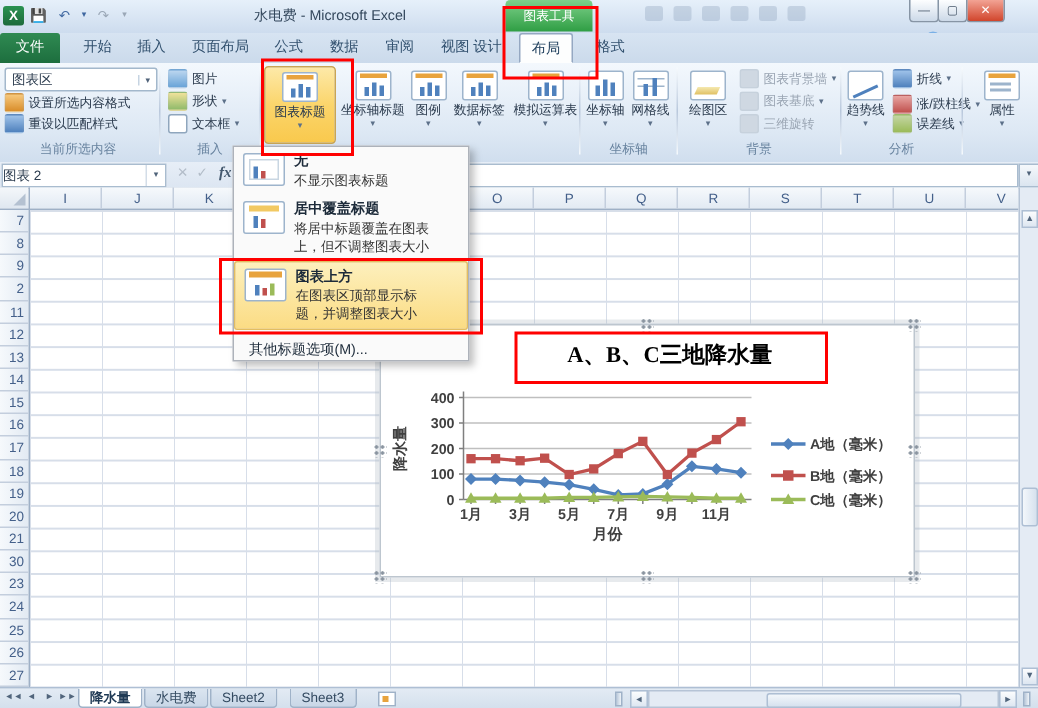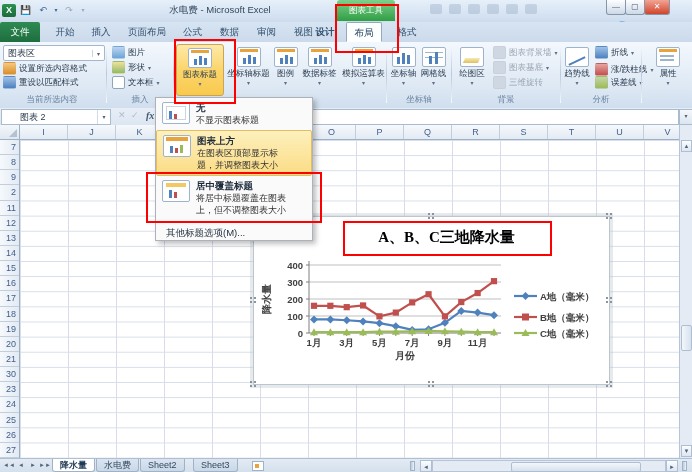--- a/index.html
+++ b/index.html
@@ -49,21 +49,21 @@
   .bigbtn .dd{display:block;margin-top:1px;}
   .bigbtn.hl{background:linear-gradient(#fde9a8,#fbd56b 50%,#f9c94d);border:1px solid #caa553;box-sizing:border-box;}
   .mi{width:22px;height:18px;background:#fff;border:1px solid #9db4cc;border-radius:2px;position:relative;overflow:hidden;}
   .mi i{position:absolute;}
   .mi .bar{bottom:2px;width:3px;background:#4f81bd;}
   .mi .tbar{top:1px;left:2px;right:2px;height:3px;background:#e8a33d;}
 
   
   .fxbar{left:0;top:108px;width:692px;height:17px;background:linear-gradient(#e7eef7,#dce6f2);border-bottom:1px solid #aebfd4;}
   .namebox{left:1px;top:1px;width:108px;height:14px;background:#fff;border:1px solid #a9bccf;display:flex;}
-  .namebox .nv{flex:1;padding-left:18px;line-height:14px;}
+  .namebox .nv{flex:1;line-height:14px;}
   .namebox .na{width:12px;text-align:center;line-height:14px;color:#50637a;font-size:6px;border-left:1px solid #d3dde8;}
   .fxgl{top:2px;color:#b3bdc9;font-size:9px;}
   .fx-it{left:146px;top:2px;font-family:"Liberation Serif",serif;font-style:italic;font-weight:bold;color:#44596f;font-size:10px;}
   .fxfield{left:162px;top:1px;width:515px;height:14px;background:#fff;border:1px solid #a9bccf;}
   .fxchev{left:679px;top:1px;width:12px;height:14px;background:linear-gradient(#f5f8fb,#dbe5f0);border:1px solid #a9bccf;text-align:center;line-height:13px;font-size:6px;color:#50637a;}
 
   
   .corner{left:0;top:125px;width:20px;height:15px;background:linear-gradient(#f4f7fa,#dfe7f0);border-right:1px solid #9eb0c6;border-bottom:1px solid #9eb0c6;box-sizing:border-box;}
   .corner:after{content:"";position:absolute;right:2px;bottom:2px;border-left:8px solid transparent;border-bottom:8px solid #b4c1d1;}
   .colhdr{left:20px;top:125px;width:659px;height:15px;background:linear-gradient(#f6f9fc,#e2eaf3);border-bottom:1px solid #9eb0c6;box-sizing:border-box;}
@@ -150,21 +150,21 @@
     <div id="tabs-main">
         <div class="tab nowrap abs" style="left: 46px; width: 38px;">开始</div>
         <div class="tab nowrap abs" style="left: 82px; width: 38px;">插入</div>
         <div class="tab nowrap abs" style="left: 120px; width: 54px;">页面布局</div>
         <div class="tab nowrap abs" style="left: 174px; width: 37px;">公式</div>
         <div class="tab nowrap abs" style="left: 211px; width: 37px;">数据</div>
         <div class="tab nowrap abs" style="left: 248px; width: 37px;">审阅</div>
         <div class="tab nowrap abs" style="left: 285px; width: 37px;">视图</div>
       </div>
     <div id="tabs-ctx">
-        <div class="tab nowrap abs" style="left: 306px; width: 38px; font-weight: bold;">设计</div>
+        <div class="tab nowrap abs" style="left: 306px; width: 38px;">设计</div>
         <div class="tab nowrap abs sel" style="left: 346px; width: 36px;">布局</div>
         <div class="tab nowrap abs" style="left: 388px; width: 38px;">格式</div>
       </div>
   </div>
 
   <div class="abs ribbon">
 
     <div class="combo" style="left:3px;top:3px;width:100px;height:14px;">
       <span class="cv">图表区</span>
       <span class="ca">▾</span>
@@ -507,41 +507,41 @@
           <div class="micon">
             <i style="left:3px;top:3px;right:3px;bottom:3px;border:1px solid #c9d6e2;"></i>
             <i style="left:6px;bottom:4px;width:3px;height:8px;background:#4f81bd;"></i>
             <i style="left:11px;bottom:4px;width:3px;height:5px;background:#c0504d;"></i>
           </div>
           <div class="mtxt">
             <div class="mtitle nowrap">无</div>
             <div class="mdesc">不显示图表标题</div>
           </div>
         </div>
+        <div class="mitem">
+          <div class="micon">
+            <i style="left:3px;top:2px;right:3px;height:4px;background:#f2c963;"></i>
+            <i style="left:6px;bottom:3px;width:3px;height:8px;background:#4f81bd;"></i>
+            <i style="left:11px;bottom:3px;width:3px;height:6px;background:#c0504d;"></i>
+          </div>
+          <div class="mtxt">
+            <div class="mtitle nowrap">居中覆盖标题</div>
+            <div class="mdesc">将居中标题覆盖在图表上，但不调整图表大小</div>
+          </div>
+        </div>
         <div class="mitem hl">
           <div class="micon">
             <i style="left:2px;top:1px;right:2px;height:4px;background:#e8a33d;"></i>
             <i style="left:6px;bottom:3px;width:3px;height:7px;background:#4f81bd;"></i>
             <i style="left:11px;bottom:3px;width:3px;height:5px;background:#c0504d;"></i>
             <i style="left:16px;bottom:3px;width:3px;height:8px;background:#9bbb59;"></i>
           </div>
           <div class="mtxt">
             <div class="mtitle nowrap">图表上方</div>
             <div class="mdesc">在图表区顶部显示标题，并调整图表大小</div>
-          </div>
-        </div>
-        <div class="mitem">
-          <div class="micon">
-            <i style="left:3px;top:2px;right:3px;height:4px;background:#f2c963;"></i>
-            <i style="left:6px;bottom:3px;width:3px;height:8px;background:#4f81bd;"></i>
-            <i style="left:11px;bottom:3px;width:3px;height:6px;background:#c0504d;"></i>
-          </div>
-          <div class="mtxt">
-            <div class="mtitle nowrap">居中覆盖标题</div>
-            <div class="mdesc">将居中标题覆盖在图表上，但不调整图表大小</div>
           </div>
         </div>
       </div>
     <div class="msep"></div>
     <div class="mfoot nowrap">其他标题选项(M)...</div>
   </div>
 
   <div class="abs vscroll">
     <div class="varrow" style="top:15px;">▲</div>
     <div class="vthumb" style="top:200px;"></div>

